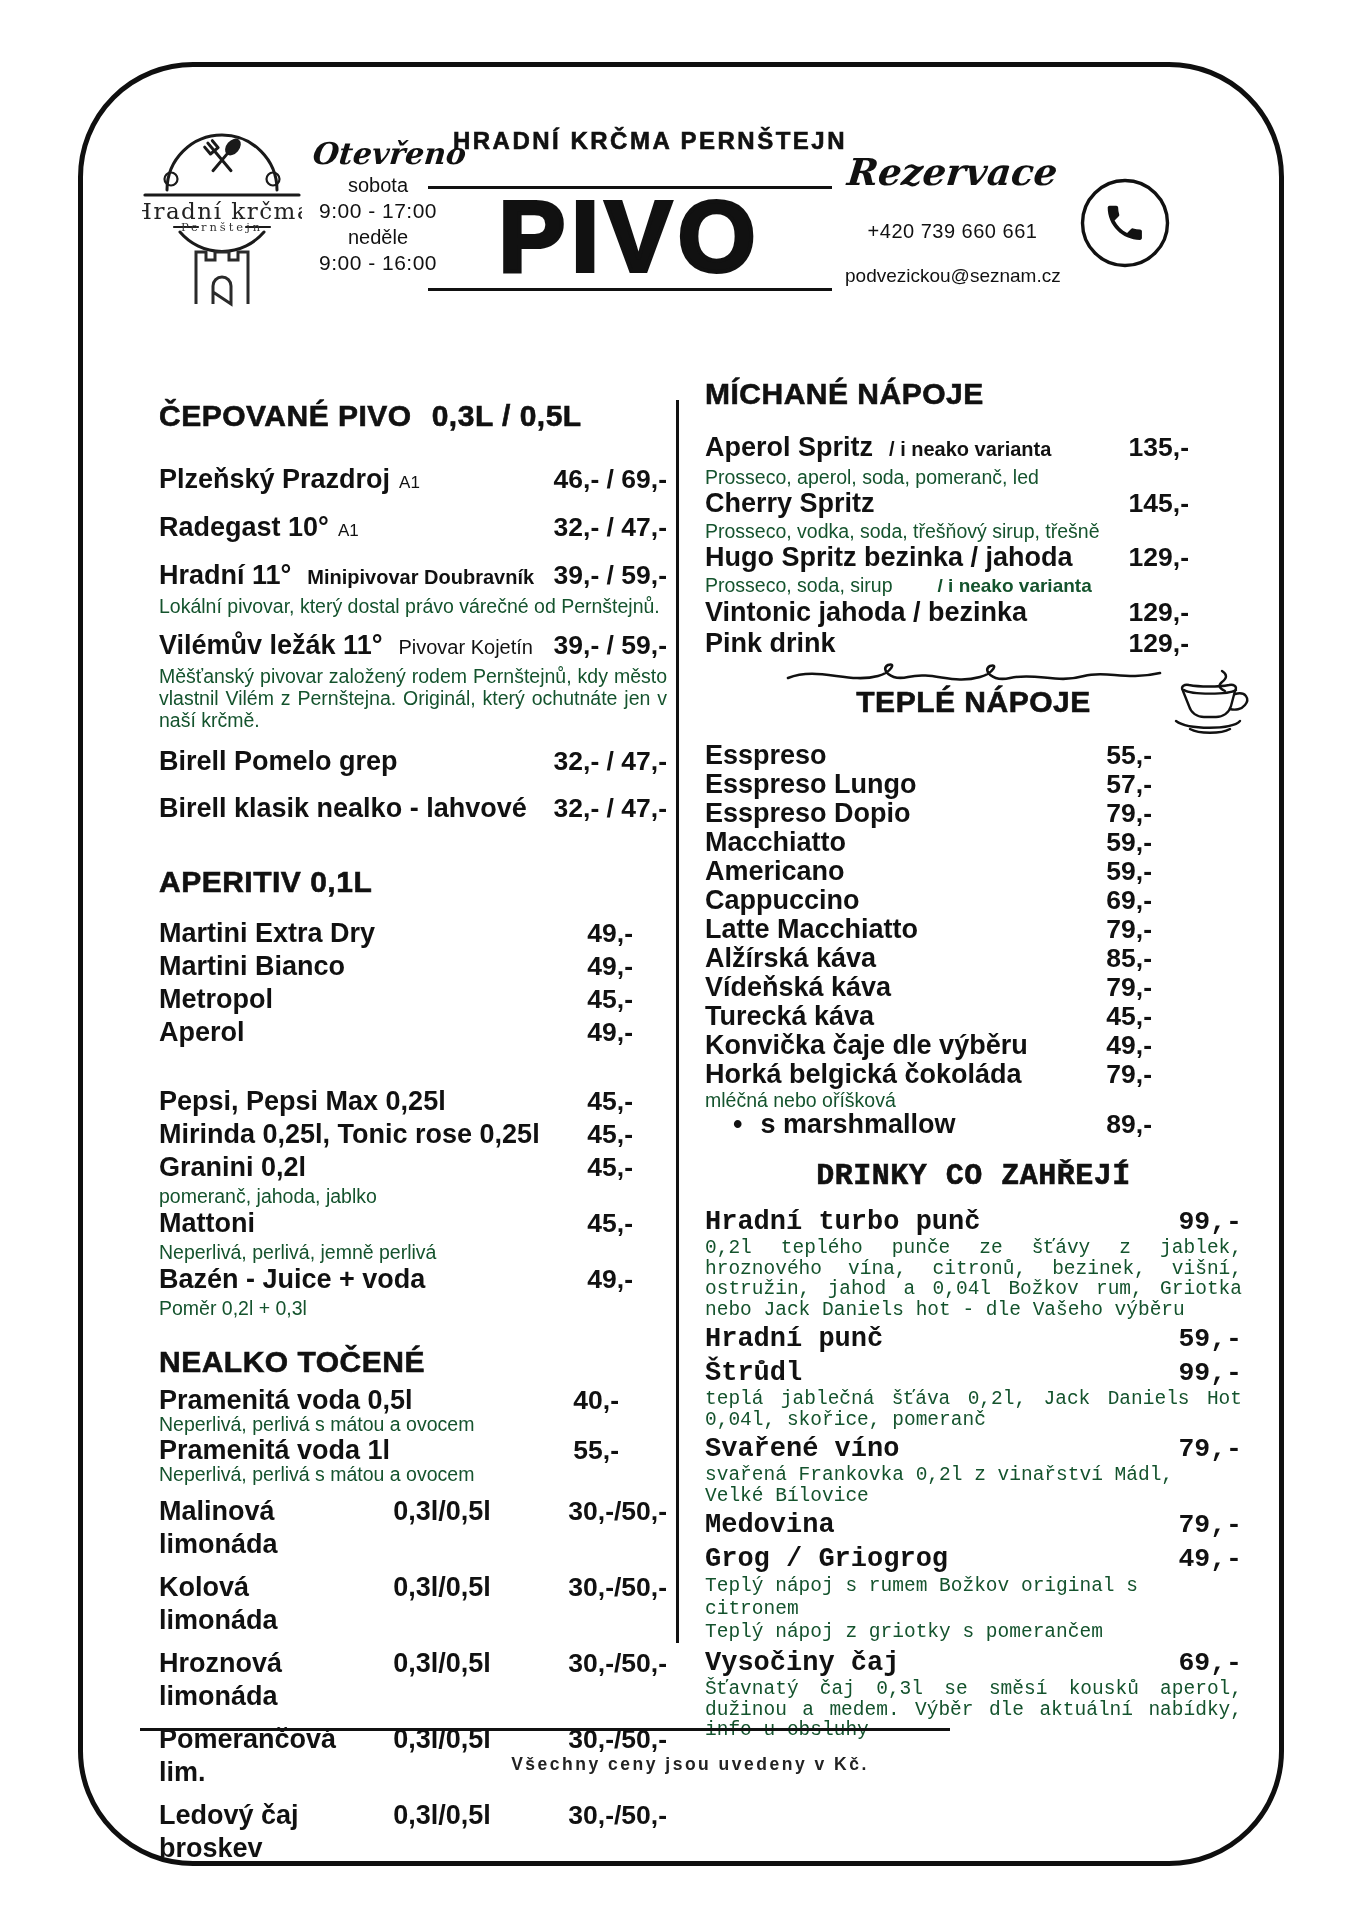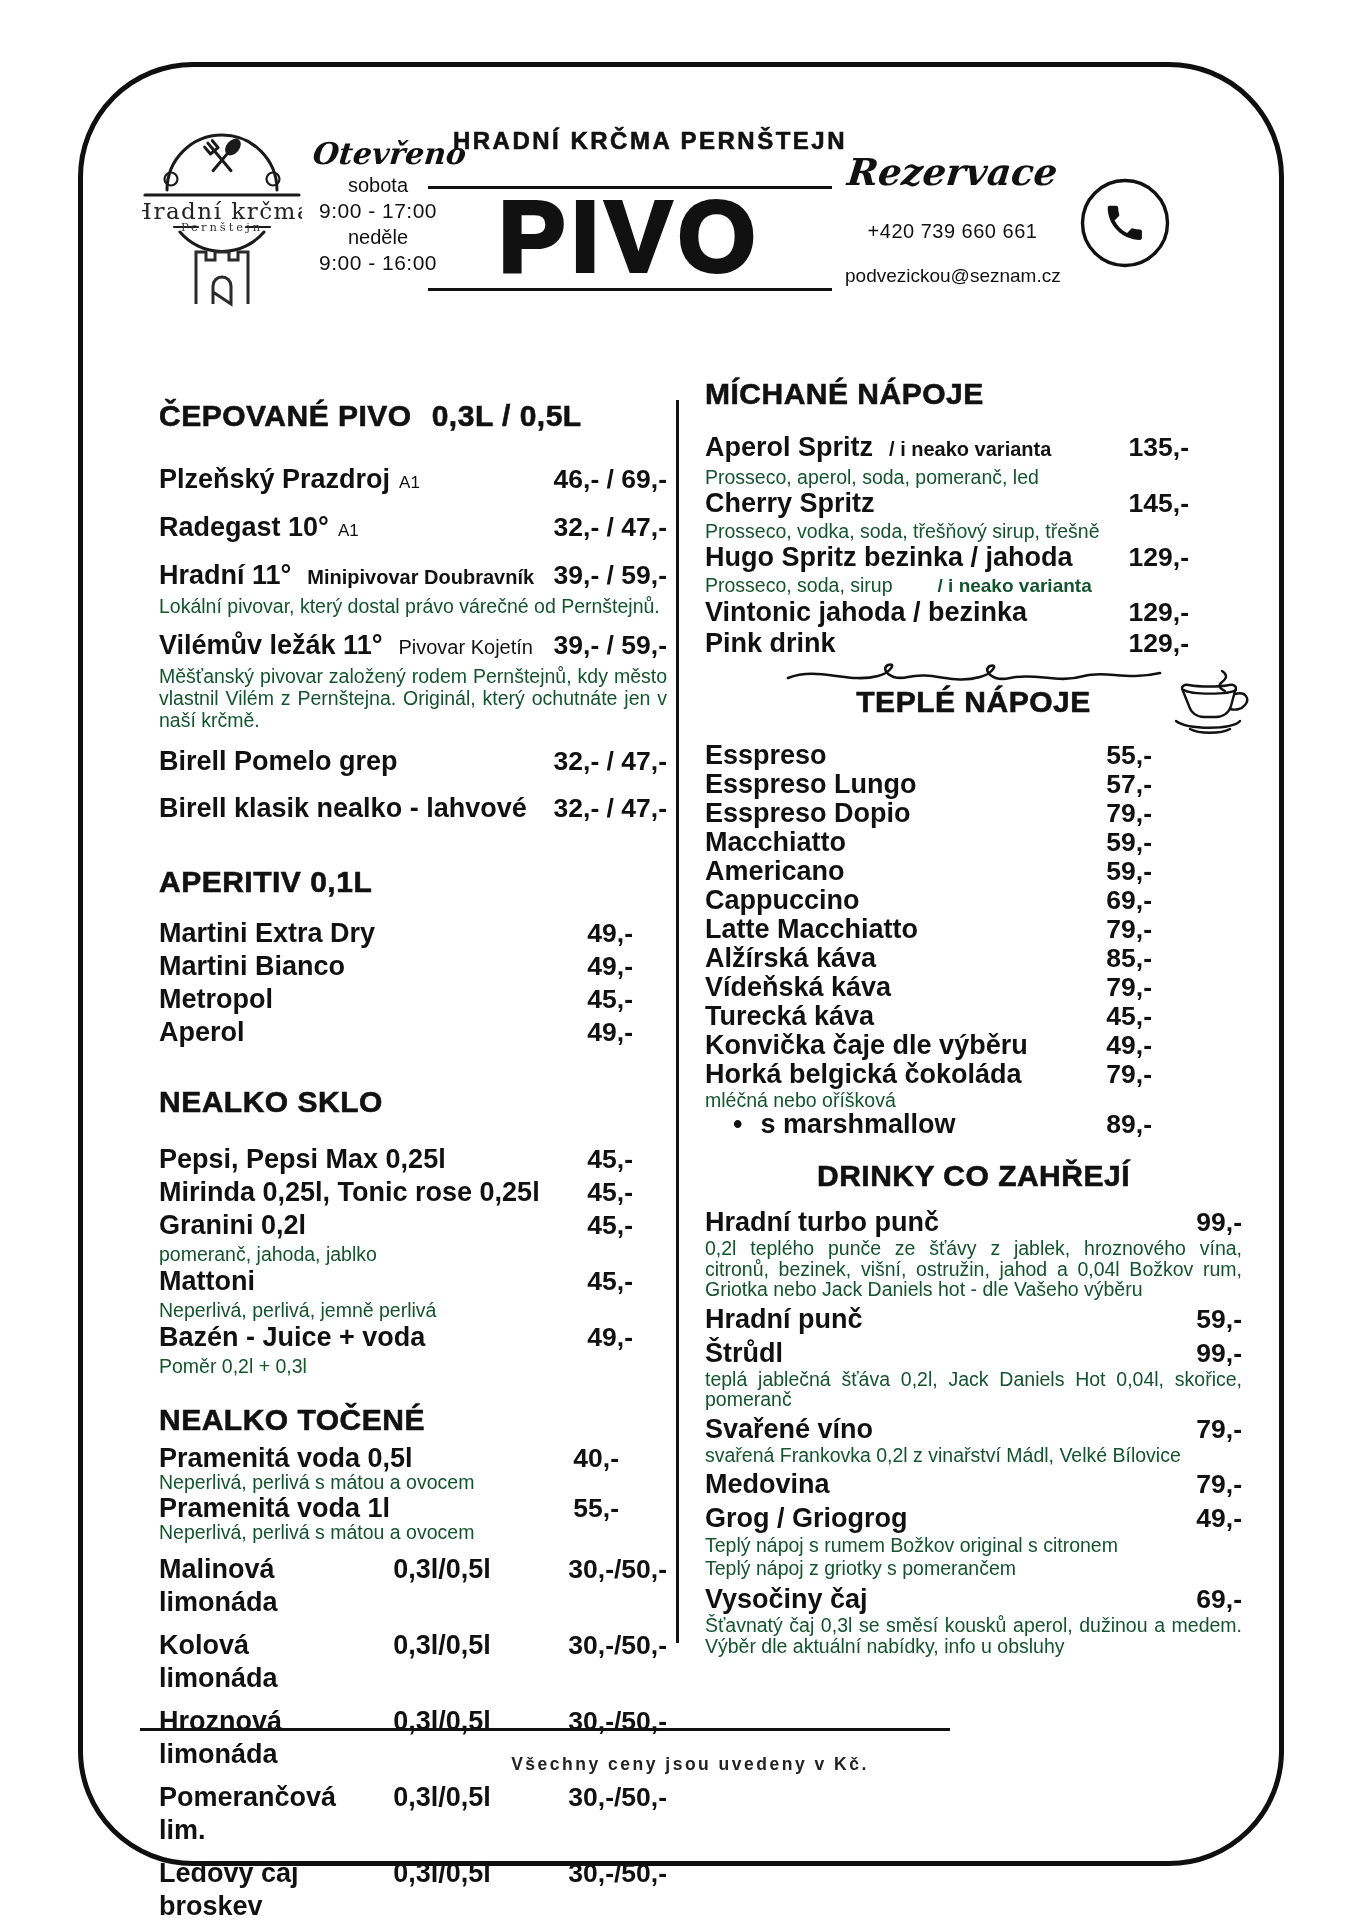--- a/index.html
+++ b/index.html
@@ -77,21 +77,21 @@
   .sec-michane-napoje .item-price{padding-right:53px;}
   .sec-michane-napoje .item-row{line-height:31px;}
   .sec-michane-napoje .item-desc{line-height:22px;}
   .sec-teple-napoje .section-head{text-align:center;}
   .sec-teple-napoje .section-heading-text{margin-bottom:22px;}
   .sec-teple-napoje .item-row{line-height:29px;}
   .sec-teple-napoje .item-price{padding-right:90px;}
   .sec-teple-napoje .item-desc{line-height:20px;}
   .squiggle{display:block;margin:2px auto -2px auto;}
   .coffee-cup{position:absolute;right:-10px;top:-16px;}
-  .sec-drinky-co-zahreji{margin-top:20px;}
+  .sec-drinky-co-zahreji{margin-top:20px;font-family:Liberation Mono, monospace;}
   .sec-drinky-co-zahreji .section-head{text-align:center;}
   .sec-drinky-co-zahreji .section-heading-text{margin-bottom:14px;}
   .sec-drinky-co-zahreji .item-row{line-height:30px;}
   .sec-drinky-co-zahreji .menu-item{margin-top:4px;}
   .sec-drinky-co-zahreji .item-desc{font-size:19.5px;line-height:20.5px;}
 
   
   .footer-line{position:absolute;left:140px;top:1728px;width:810px;height:3px;background:#111;}
   .footer-text{position:absolute;left:440px;top:1754px;width:500px;text-align:center;
         font-size:17.5px;letter-spacing:2.5px;font-weight:bold;color:#222;}
@@ -222,23 +222,20 @@
           </div>
         </div>
         <div class="menu-item">
           <div class="item-row">
             <span class="item-name">Aperol</span>
             <span class="item-price">49,-</span>
           </div>
         </div>
       </section>
       <section class="menu-section sec-nealko-sklo">
-        <div class="section-head">
-          <h2 class="section-heading-text"><span>NEALKO SKLO</span></h2>
-        </div>
         <div class="menu-item">
           <div class="item-row">
             <span class="item-name">Pepsi, Pepsi Max 0,25l</span>
             <span class="item-price">45,-</span>
           </div>
         </div>
         <div class="menu-item">
           <div class="item-row">
             <span class="item-name">Mirinda 0,25l, Tonic rose 0,25l</span>
             <span class="item-price">45,-</span>

